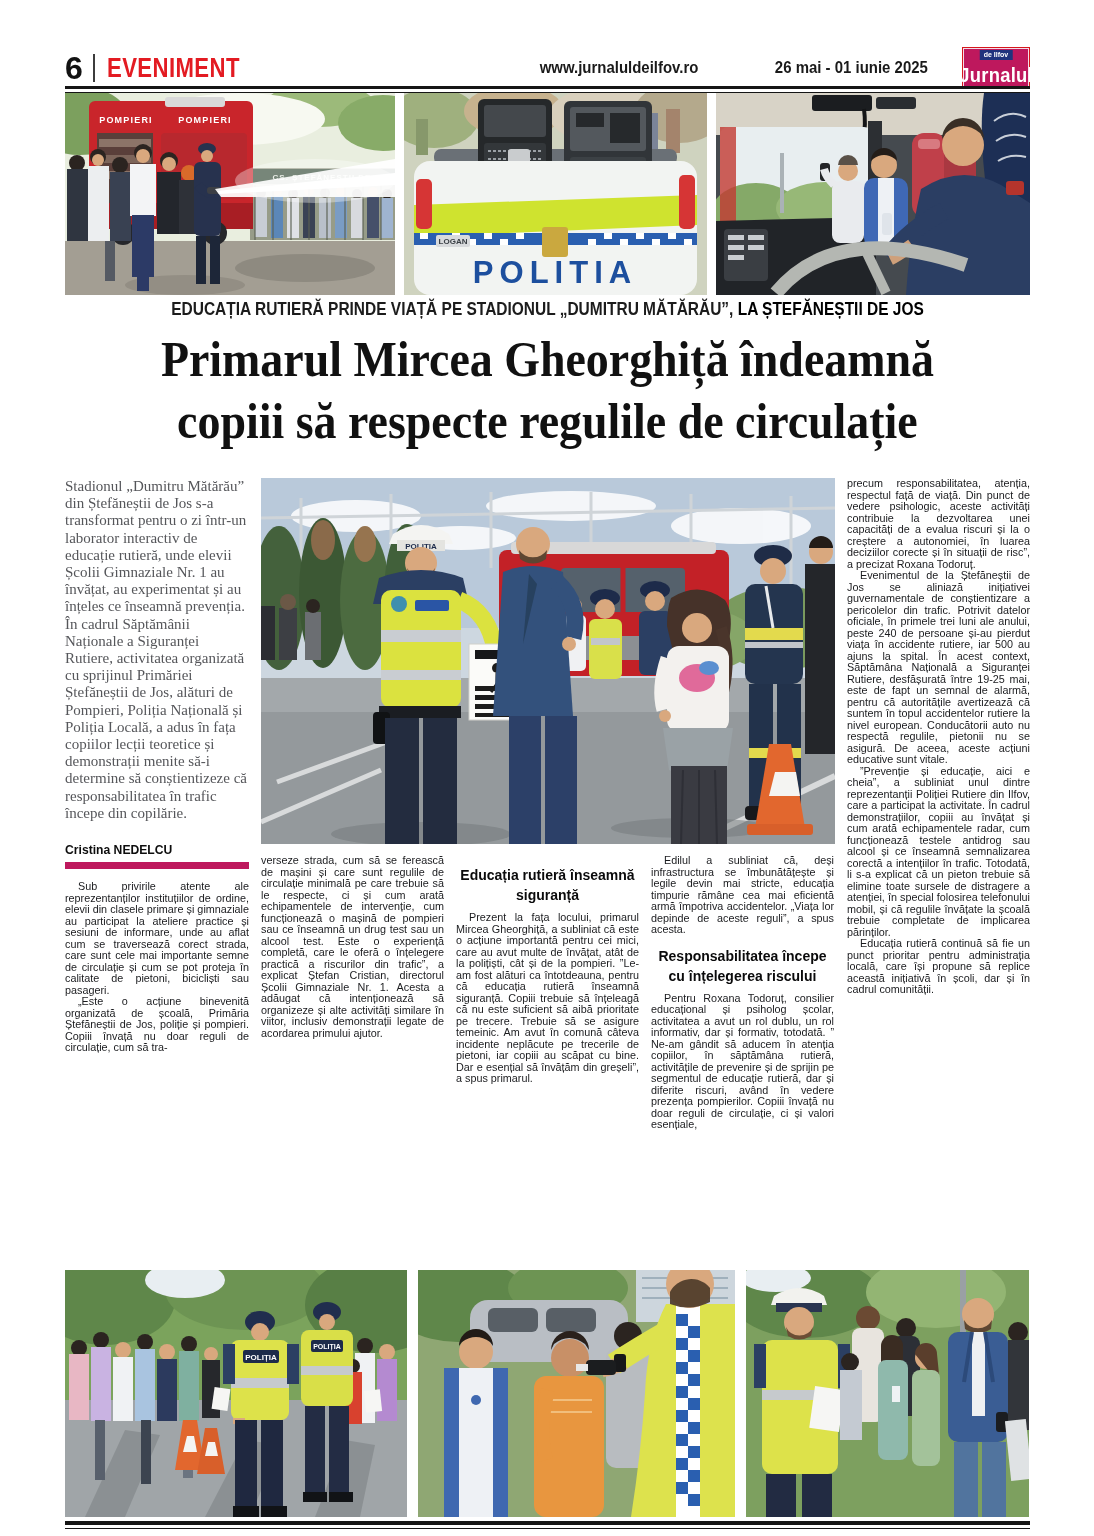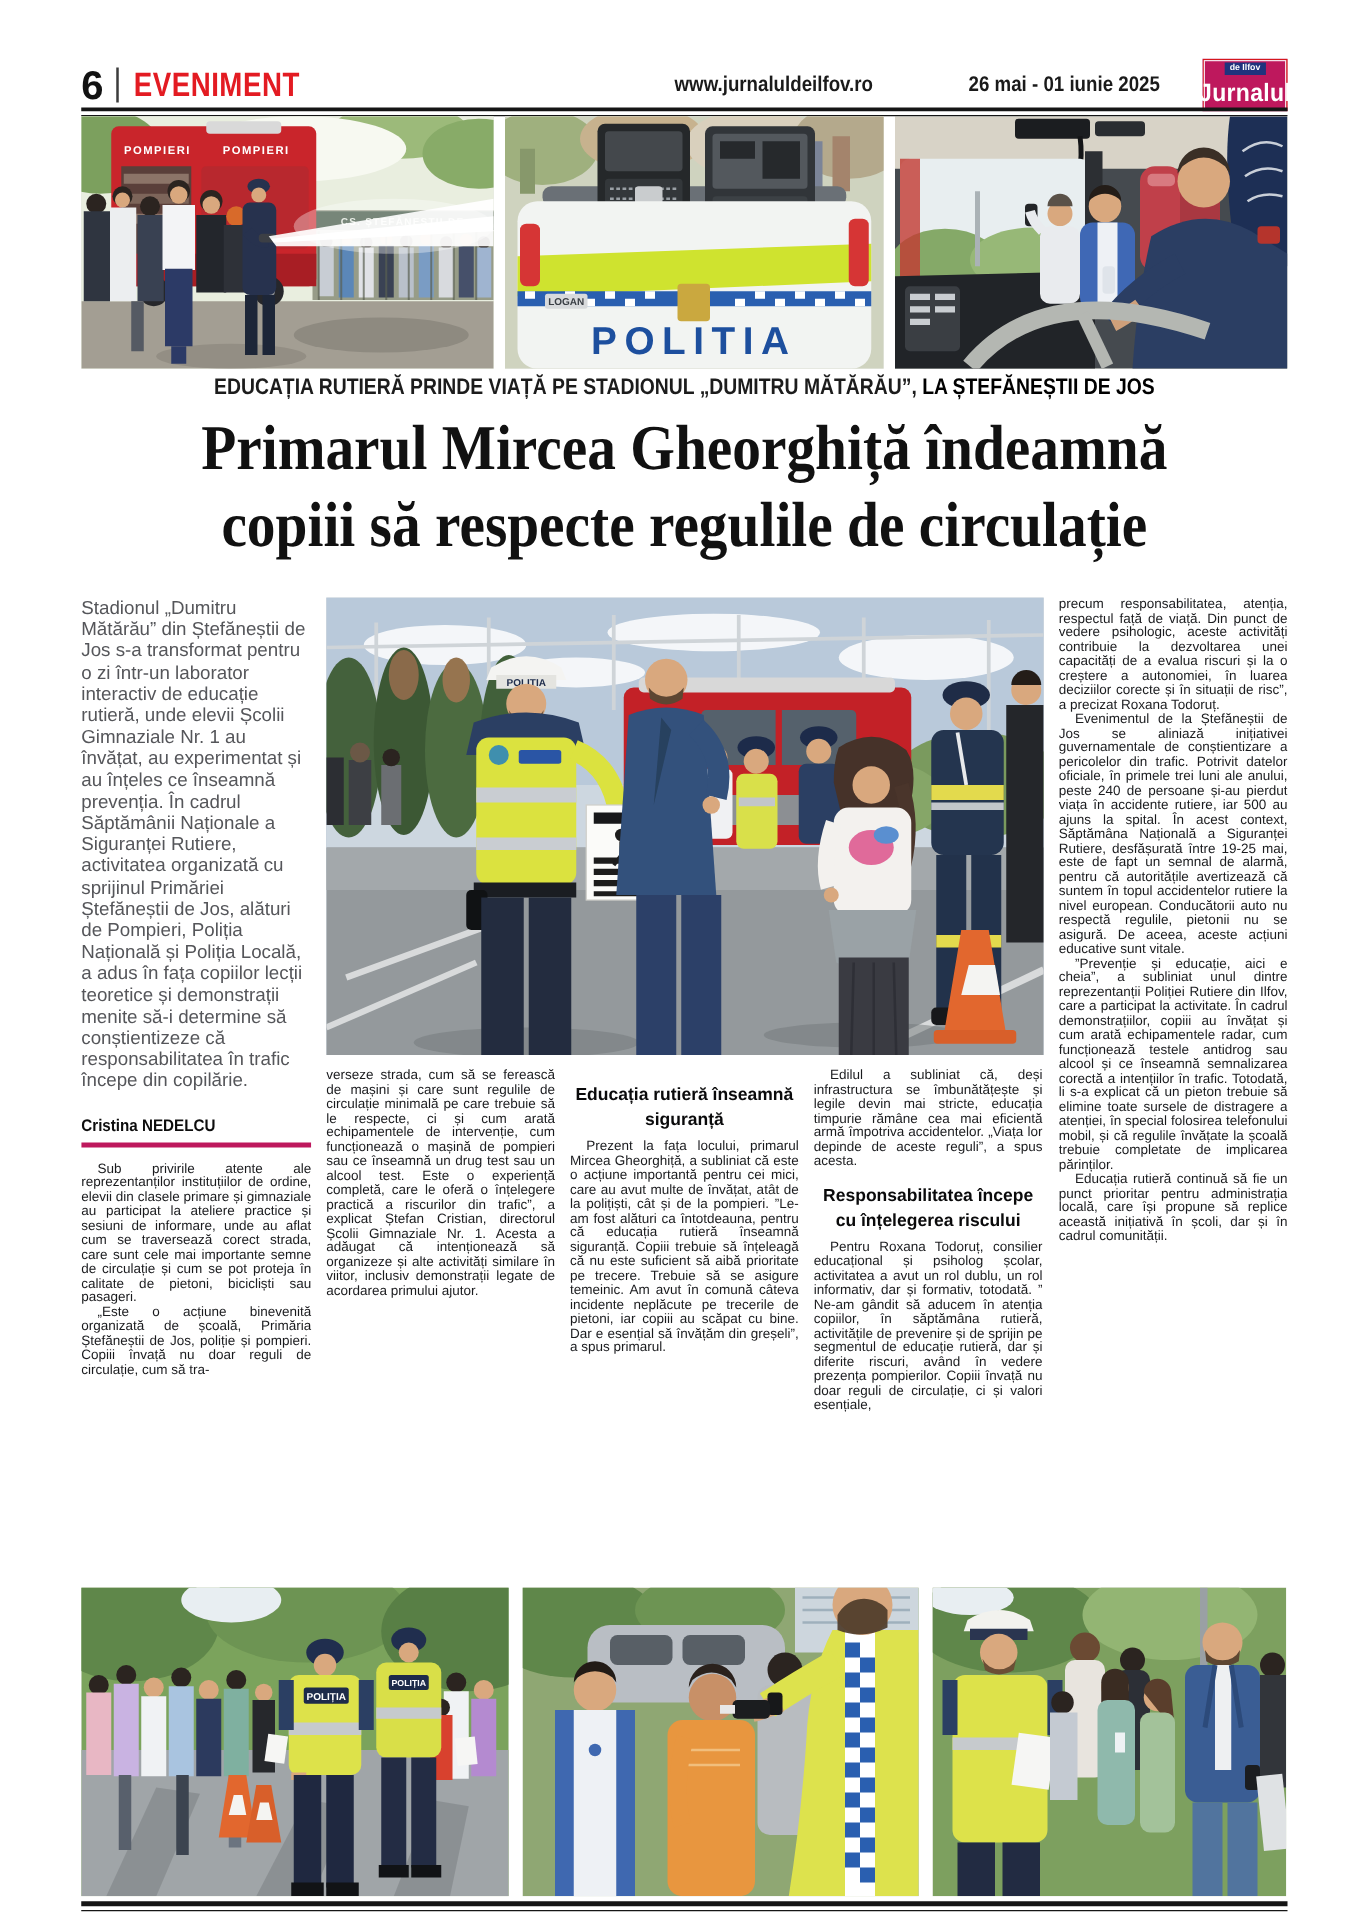--- a/index.html
+++ b/index.html
@@ -32,22 +32,22 @@
   .ph svg{display:block;}
   
   .kicker{position:absolute;left:65px;top:299px;width:965px;text-align:center;white-space:nowrap;}
   .kicker-inner{display:inline-block;transform:scaleX(.86);font-size:18px;font-weight:bold;color:#1c1c1c;letter-spacing:0;}
   .kicker-strong{color:#000;}
   .headline{position:absolute;left:0;top:328px;width:1094px;text-align:center;
             font-family:"Liberation Serif",serif;font-weight:bold;color:#111;}
   .headline-inner{display:inline-block;transform:scaleX(.9);font-size:51px;line-height:62px;white-space:nowrap;}
   
   .col{position:absolute;}
-  .lead{font-family:Liberation Sans, sans-serif;font-size:15px;line-height:17.2px;color:#55565a;text-align:left;}
-  .byline{margin-top:18px;border-bottom:4px solid #be185d;padding-bottom:4px;}
+  .lead{font-family:Liberation Serif, serif;font-size:15px;line-height:17.2px;color:#55565a;text-align:left;}
+  .byline{margin-top:18px;border-bottom:7px solid #be185d;padding-bottom:4px;}
   .byline span{display:inline-block;transform:scaleX(.9);transform-origin:left center;
                font-size:13.5px;font-weight:bold;color:#0d0d0d;white-space:nowrap;}
   .bodytext{font-size:10.8px;line-height:11.5px;text-align:justify;color:#1a1b1e;}
   .bodytext p{margin:0;text-indent:13px;}
   .bodytext p.noind{text-indent:0;}
   .subhead{font-size:14px;line-height:20px;font-weight:bold;text-align:center;color:#0a0a0b;margin:10px 0 7px;}
   #col1{left:65px;top:478px;width:184px;height:790px;overflow:hidden;}
   #col1 .bodytext{margin-top:12px;}
   #col2{left:261px;top:855px;width:183px;height:412px;overflow:hidden;}
   #col3{left:456px;top:855px;width:183px;height:412px;overflow:hidden;}

